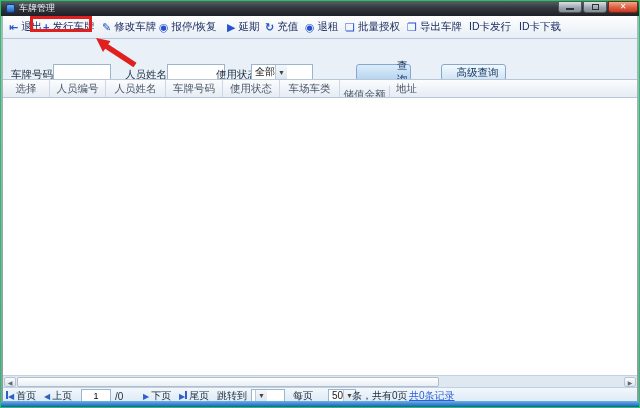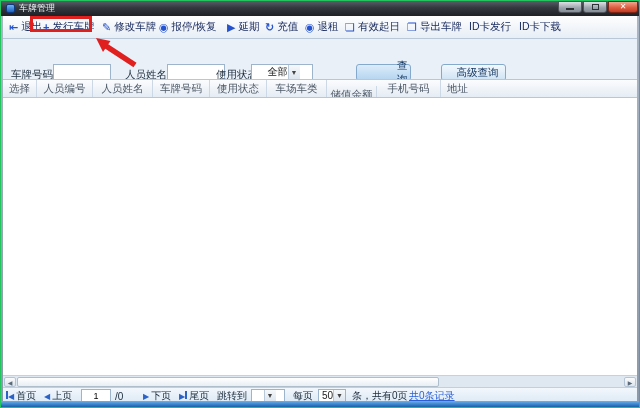--- a/index.html
+++ b/index.html
@@ -47,38 +47,38 @@
               border:1px solid #c2d2e2; border-radius:2px; }
   .group-label { position:absolute; left:3px; top:-6px; font-size:9.5px; color:#333;
                  background:#e9f0f8; padding:0 2px; }
   .q-label { position:absolute; top:29px; font-size:10.5px; color:#1c2c3c; }
   .q-input { position:absolute; top:25px; height:16px; border:1px solid #9cb4cc;
              background:#fff; font-size:10px; padding:0 2px; }
   .lbl-plate { left:8px; } .in-plate { left:50px; width:58px; }
   .lbl-name { left:122px; } .in-name { left:164px; width:58px; }
   .lbl-status { left:213px; }
   .combo { position:absolute; height:16px; border:1px solid #9cb4cc; background:#fff;
-           display:flex; align-items:center; justify-content:center; }
+           display:flex; align-items:center; justify-content:flex-start; }
   .combo-status { left:248px; top:25px; width:62px; }
   .combo-value { font-size:10px; color:#222; padding-left:3px; }
   .combo-btn { width:12px; height:100%; background:linear-gradient(#f5f8fb,#dde5ee);
                border-left:1px solid #b9c9da; display:flex; align-items:center; justify-content:center;
                font-size:7px; color:#444; }
   .q-btn { position:absolute; top:25px; height:17px; border:1px solid #84a9cd; border-radius:3px;
            font-size:10.5px; color:#12335e; display:flex; align-items:center; justify-content:center;
            cursor:pointer; }
   .btn-search { left:353px; width:55px; background:linear-gradient(#dcecfa,#b4d4ef);padding-left:40px; }
   .btn-adv { left:438px; width:65px; background:linear-gradient(#f2f8fd,#cfe3f4);padding-left:8px; }
   
   .grid-header { position:absolute; left:0; top:63px; width:100%; height:19px; display:flex;
                  background:linear-gradient(#fbfcfe,#e5ecf4); border:1px solid #b7c7d7;
                  border-left:none; border-right:none; overflow:hidden; }
   .gh-cell { height:100%; border-right:1px solid #ccd8e5; display:flex; align-items:center;
              justify-content:center; font-size:10.5px; color:#4d5866; flex-shrink:0; white-space:nowrap; }
-  .c0{width:34px;} .c1{width:56px;} .c2{width:60px;} .c3{width:57px;} .c4{width:57px;}
+  .c0{width:47px;} .c1{width:56px;} .c2{width:60px;} .c3{width:57px;} .c4{width:57px;}
   .c5{width:60px;} .c6{width:86px;} .c7{width:82px;} .c8{width:50px;margin-top:6px;} .c9{width:64px;}
   .c10{width:44px; justify-content:flex-start; padding-left:6px; border-right:none;}
   .grid-body { position:absolute; left:0; top:82px; width:100%; height:277px; background:#fff; }
   
   .hscroll { position:absolute; left:0; top:359px; width:100%; height:12px;
              background:#dfe8f1; border-top:1px solid #c4d2e0; }
   .hs-arrow { position:absolute; top:1px; width:12px; height:10px; background:linear-gradient(#fafbfc,#dde4ec);
               border:1px solid #b5c4d4; border-radius:2px; font-size:6px; color:#5a6a7a;
               display:flex; align-items:center; justify-content:center; }
   .hs-left { left:1px; } .hs-right { right:1px; }
@@ -92,21 +92,21 @@
   .pg-static { cursor:default; }
   .arr { color:#2a62c8; font-size:8px; margin-right:2px; }
   .bar { display:inline-block; width:2px; height:8px; background:#2a62c8; }
   .pg-first{left:3px;} .pg-prev{left:41px;}
   .pg-input { position:absolute; left:78px; top:1px; width:30px; height:13px; border:1px solid #9cb4cc;
               background:#fff; font-size:9px; text-align:center; font-family:inherit; }
   .pg-total{left:112px;} .pg-next{left:140px;} .pg-last{left:176px;}
   .pg-jump-label{left:214px;}
   .pg-jump-combo{left:248px; top:1px; width:34px; height:13px;}
   .pg-pp-label{left:290px;}
-  .pg-pp-combo{left:315px; top:1px; width:28px; height:13px;}
+  .pg-pp-combo{left:325px; top:1px; width:28px; height:13px;}
   .pg-suffix{left:349px; cursor:default;}
   .pg-link{left:406px; color:#2b5fd9; text-decoration:underline;}
 </style>
 </head>
 <body>
 
 <div class="window">
 
   <div class="titlebar">
     <div class="app-icon"></div>
@@ -153,21 +153,21 @@
       <div class="tb-item tb-6">
         <span class="tb-icon">↻</span>
         <span>充值</span>
       </div>
       <div class="tb-item tb-7">
         <span class="tb-icon">◉</span>
         <span>退租</span>
       </div>
       <div class="tb-item tb-8">
         <span class="tb-icon">❏</span>
-        <span>有效起日</span>
+        <span>批量授权</span>
       </div>
       <div class="tb-item tb-9">
         <span class="tb-icon">❐</span>
         <span>导出车牌</span>
       </div>
       <div class="tb-item tb-10">
         <span>ID卡发行</span>
       </div>
       <div class="tb-item tb-11">
         <span>ID卡下载</span>
@@ -189,21 +189,20 @@
     </div>
 
     <div class="grid-header">
       <div class="gh-cell c0">选择</div>
       <div class="gh-cell c1">人员编号</div>
       <div class="gh-cell c2">人员姓名</div>
       <div class="gh-cell c3">车牌号码</div>
       <div class="gh-cell c4">使用状态</div>
       <div class="gh-cell c5">车场车类</div>
       <div class="gh-cell c8">储值余额</div>
-      <div class="gh-cell c9">手机号码</div>
       <div class="gh-cell c10">地址</div>
     </div>
 
     <div class="grid-body"></div>
 
     <div class="hscroll">
       <div class="hs-arrow hs-left">◀</div>
       <div class="hs-thumb"></div>
       <div class="hs-arrow hs-right">▶</div>
     </div>

